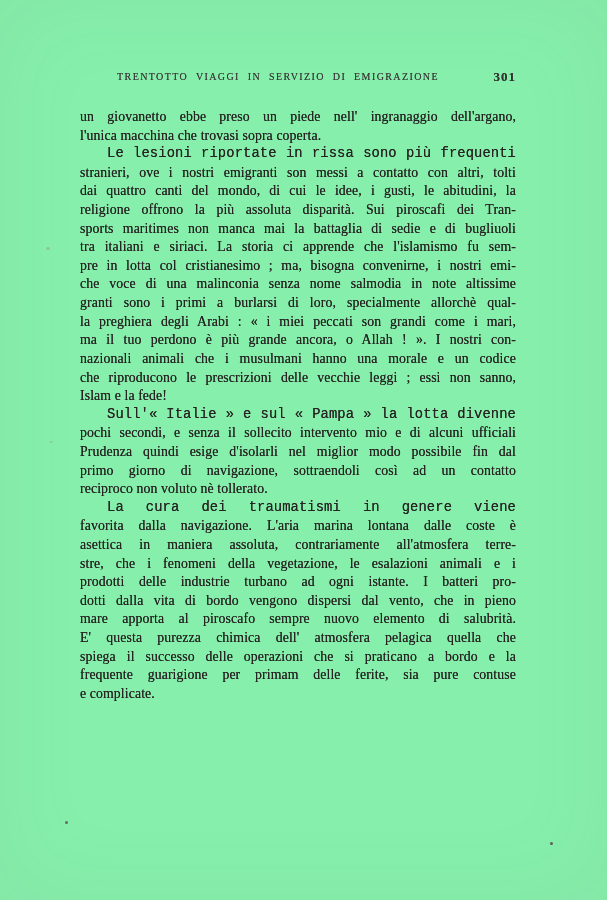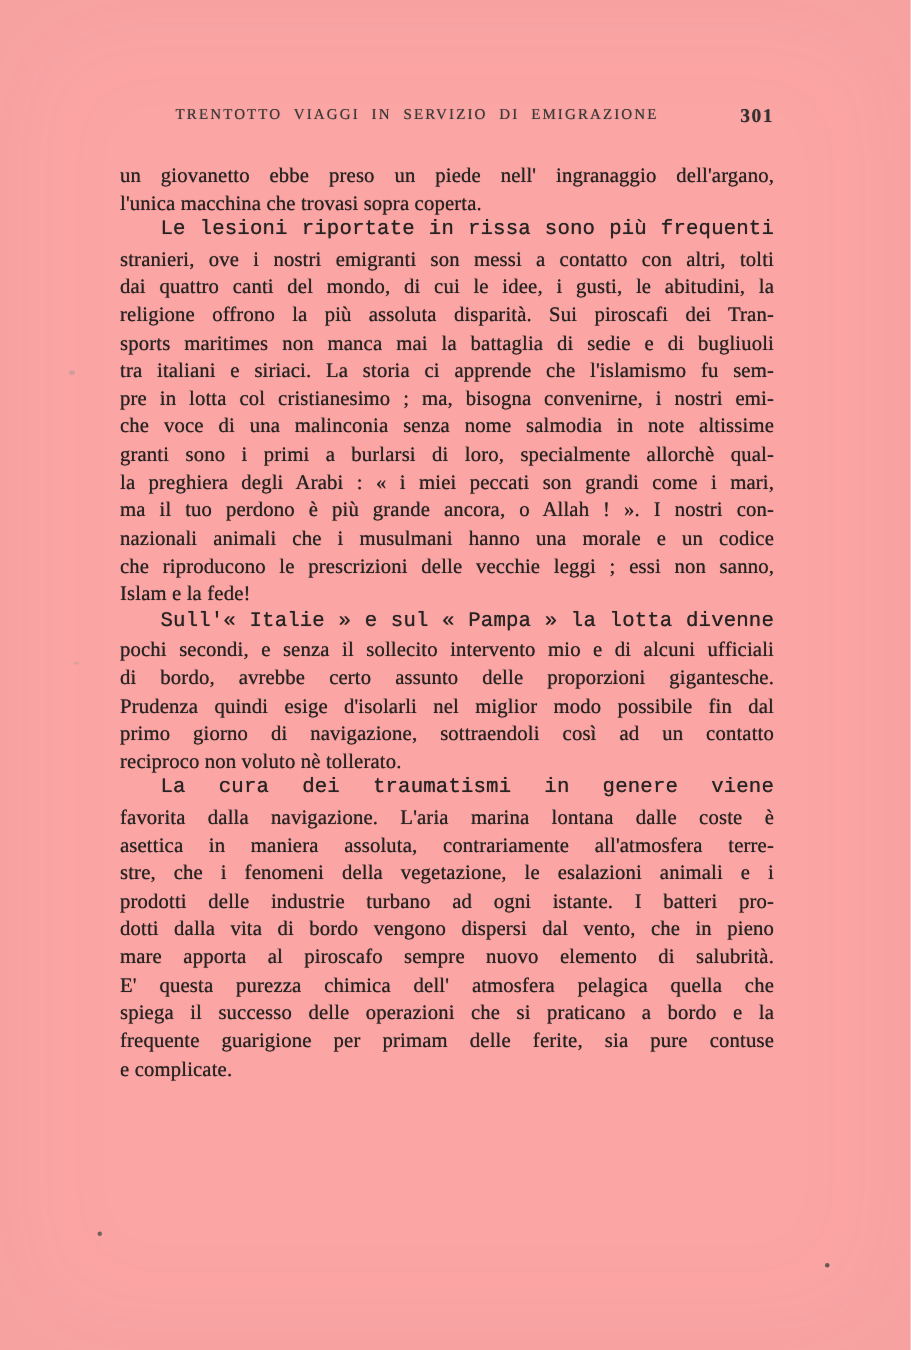--- a/index.html
+++ b/index.html
@@ -5,21 +5,21 @@
   html, body { margin: 0; padding: 0; }
   body {
     width: 607px; height: 900px;
     background: #fbfbfa;
     position: relative;
     font-family: "Liberation Serif", "DejaVu Serif", serif;
     overflow: hidden;
   }
   .scan-page {
     position: absolute; inset: 0;
-    background: #fca5a5;
+    background: #86efac;
     box-shadow: inset 0 0 90px rgba(115, 108, 92, 0.07);
   }
   .running-header {
     position: absolute; left: 80px; top: 71px; width: 436px; height: 16px;
   }
   .running-title {
     display: block;
     text-align: center;
     font-size: 10px;
     letter-spacing: 1.4px;
@@ -84,21 +84,20 @@
     <div class="line">pre in lotta col cristianesimo ; ma, bisogna convenirne, i nostri emi-</div>
     <div class="line">che voce di una malinconia senza nome salmodia in note altissime</div>
     <div class="line">granti sono i primi a burlarsi di loro, specialmente allorchè qual-</div>
     <div class="line">la preghiera degli Arabi : « i miei peccati son grandi come i mari,</div>
     <div class="line">ma il tuo perdono è più grande ancora, o Allah ! ». I nostri con-</div>
     <div class="line">nazionali animali che i musulmani hanno una morale e un codice</div>
     <div class="line">che riproducono le prescrizioni delle vecchie leggi ; essi non sanno,</div>
     <div class="line par-end">Islam e la fede!</div>
     <div class="line indent">Sull'« Italie » e sul « Pampa » la lotta divenne cruenta in</div>
     <div class="line">pochi secondi, e senza il sollecito intervento mio e di alcuni ufficiali</div>
-    <div class="line">di bordo, avrebbe certo assunto delle proporzioni gigantesche.</div>
     <div class="line">Prudenza quindi esige d'isolarli nel miglior modo possibile fin dal</div>
     <div class="line">primo giorno di navigazione, sottraendoli così ad un contatto</div>
     <div class="line par-end">reciproco non voluto nè tollerato.</div>
     <div class="line indent">La cura dei traumatismi in genere viene indubbiamente</div>
     <div class="line">favorita dalla navigazione. L'aria marina lontana dalle coste è</div>
     <div class="line">asettica in maniera assoluta, contrariamente all'atmosfera terre-</div>
     <div class="line">stre, che i fenomeni della vegetazione, le esalazioni animali e i</div>
     <div class="line">prodotti delle industrie turbano ad ogni istante. I batteri pro-</div>
     <div class="line">dotti dalla vita di bordo vengono dispersi dal vento, che in pieno</div>
     <div class="line">mare apporta al piroscafo sempre nuovo elemento di salubrità.</div>

